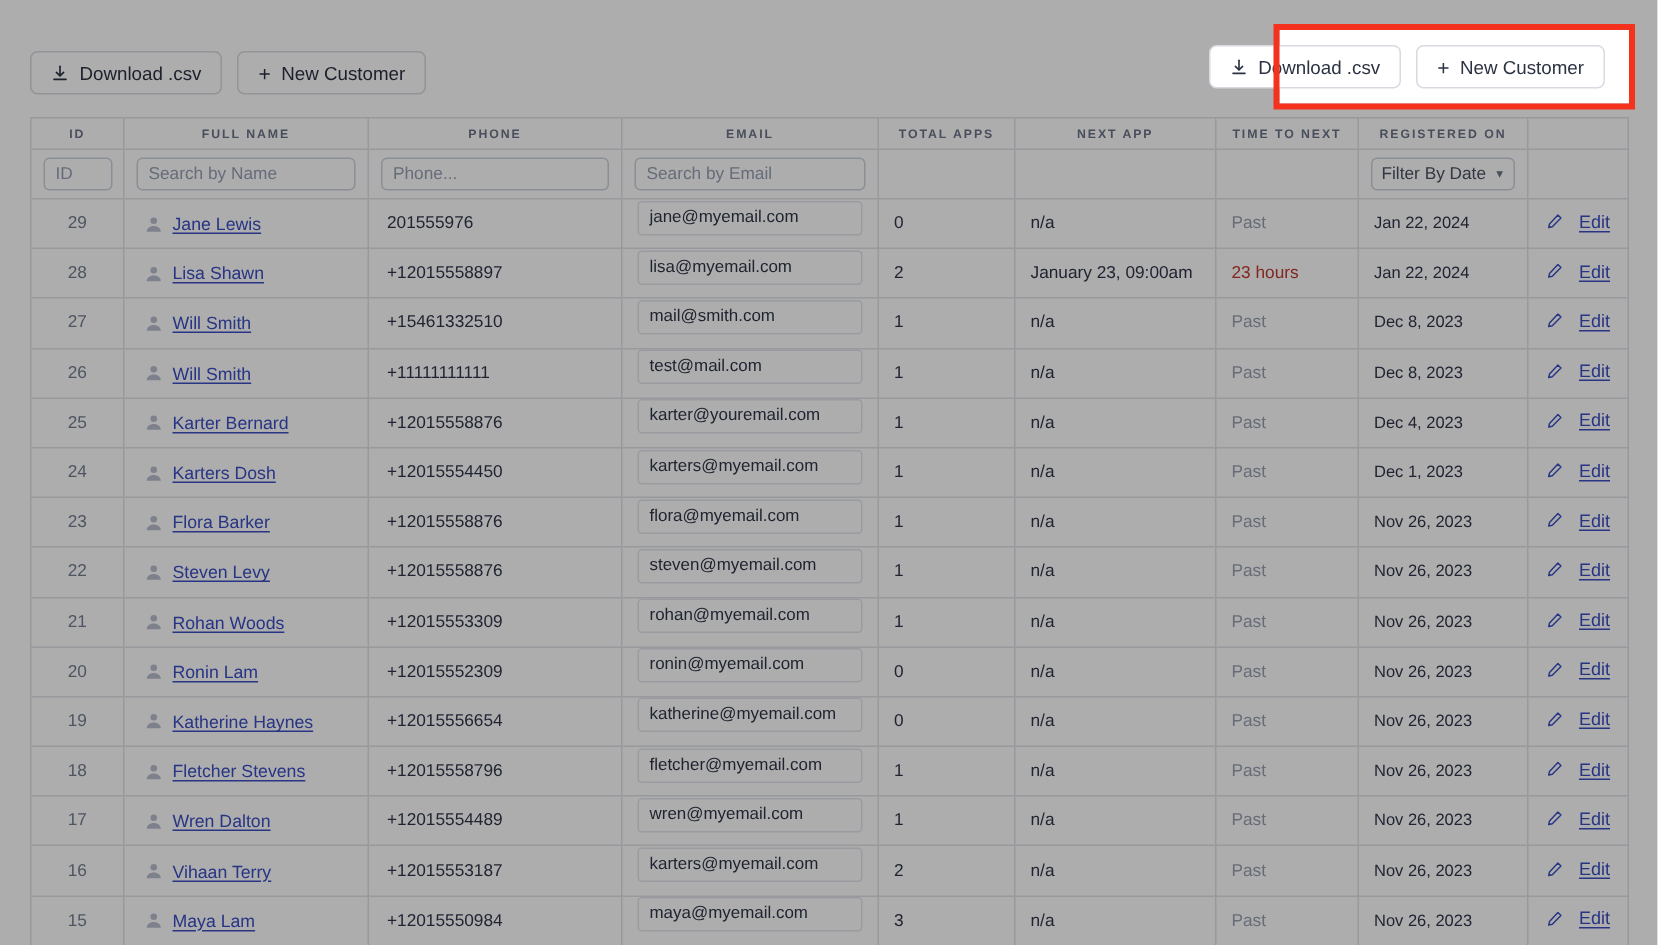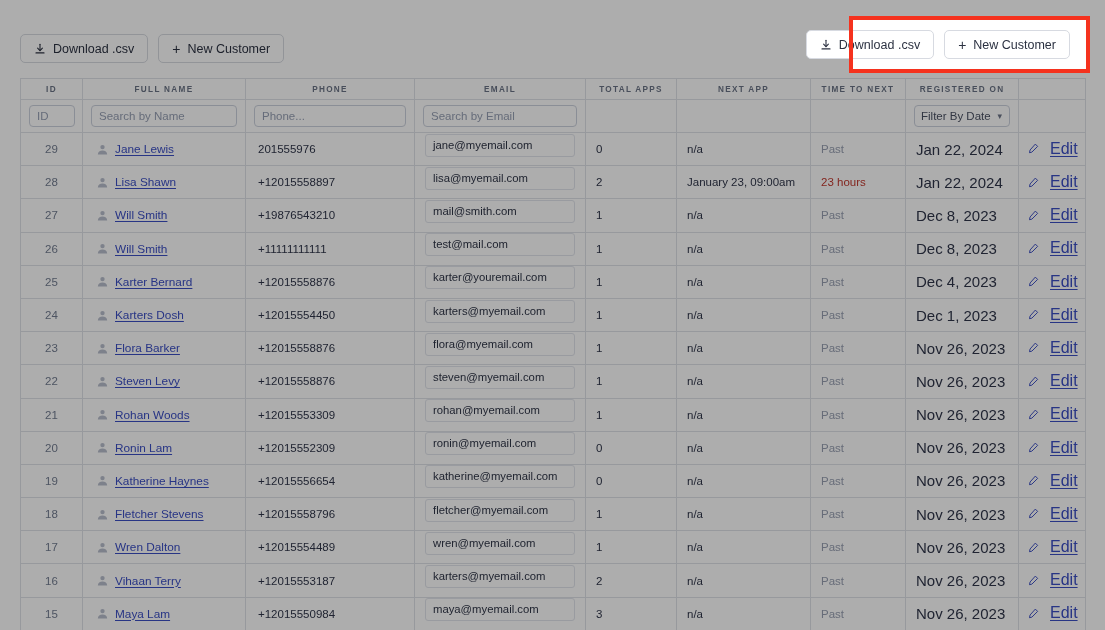--- a/index.html
+++ b/index.html
@@ -105,25 +105,25 @@
     padding: 0 7px;
     font-size: 11.3px; color: #2f3547;
     position: relative; top: -4px;
     white-space: nowrap; overflow: hidden;
   }
   .cell-apps { font-size: 11.5px; color: #30364a; padding-left: 10px !important; }
   .cell-next { font-size: 11.5px; color: #30364a; padding-left: 10px !important; }
   .cell-time { font-size: 11.5px; padding-left: 10px !important; }
   .time-past { color: #98a0b2; }
   .time-soon { color: #c2392f; }
-  .cell-reg { font-size: 15px; color: #30364a; padding-left: 10px !important; }
+  .cell-reg { font-size: 11px; color: #30364a; padding-left: 10px !important; }
   .cell-edit { text-align: center; }
   .edit-link {
     display: inline-flex; align-items: center; gap: 11px;
-    font-size: 16px; color: #3b4ec4;
+    font-size: 12px; color: #3b4ec4;
     text-decoration: underline; text-underline-offset: 2px;
     cursor: pointer;
   }
   
   .spotlight {
     position: absolute;
     left: 849px; top: 16px; width: 241px; height: 57px;
     z-index: 60;
     border: 4px solid #f5321e;
     background: transparent;
@@ -278,21 +278,21 @@
               <td class="cell-id">27</td>
               <td class="cell-name">
                 <span class="name-link-wrap">
                   <svg class="avatar-icon" width="11" height="11" viewBox="0 0 12 12" fill="#b9bfcd">
                     <circle cx="6" cy="3.4" r="2.4"></circle>
                     <path d="M0.9 11.4c0-2.6 2.3-4.2 5.1-4.2s5.1 1.6 5.1 4.2z"></path>
                   </svg>
                   <span class="name-link">Will Smith</span>
                 </span>
               </td>
-              <td class="cell-phone">+19876543210</td>
+              <td class="cell-phone">+15461332510</td>
               <td class="cell-email">
                 <div class="email-box">mail@smith.com</div>
               </td>
               <td class="cell-apps">1</td>
               <td class="cell-next">n/a</td>
               <td class="cell-time time-past">Past</td>
               <td class="cell-reg">Dec 8, 2023</td>
               <td class="cell-edit"><span class="edit-link">
                   <svg width="11" height="11" viewBox="0 0 12 12" fill="none" stroke="#3b4ec4" stroke-width="1.05" stroke-linecap="round" stroke-linejoin="round">
                     <path d="M8.3 1.5 L10.5 3.7 L4.2 10 L1.6 10.6 L2.2 8z"></path>

